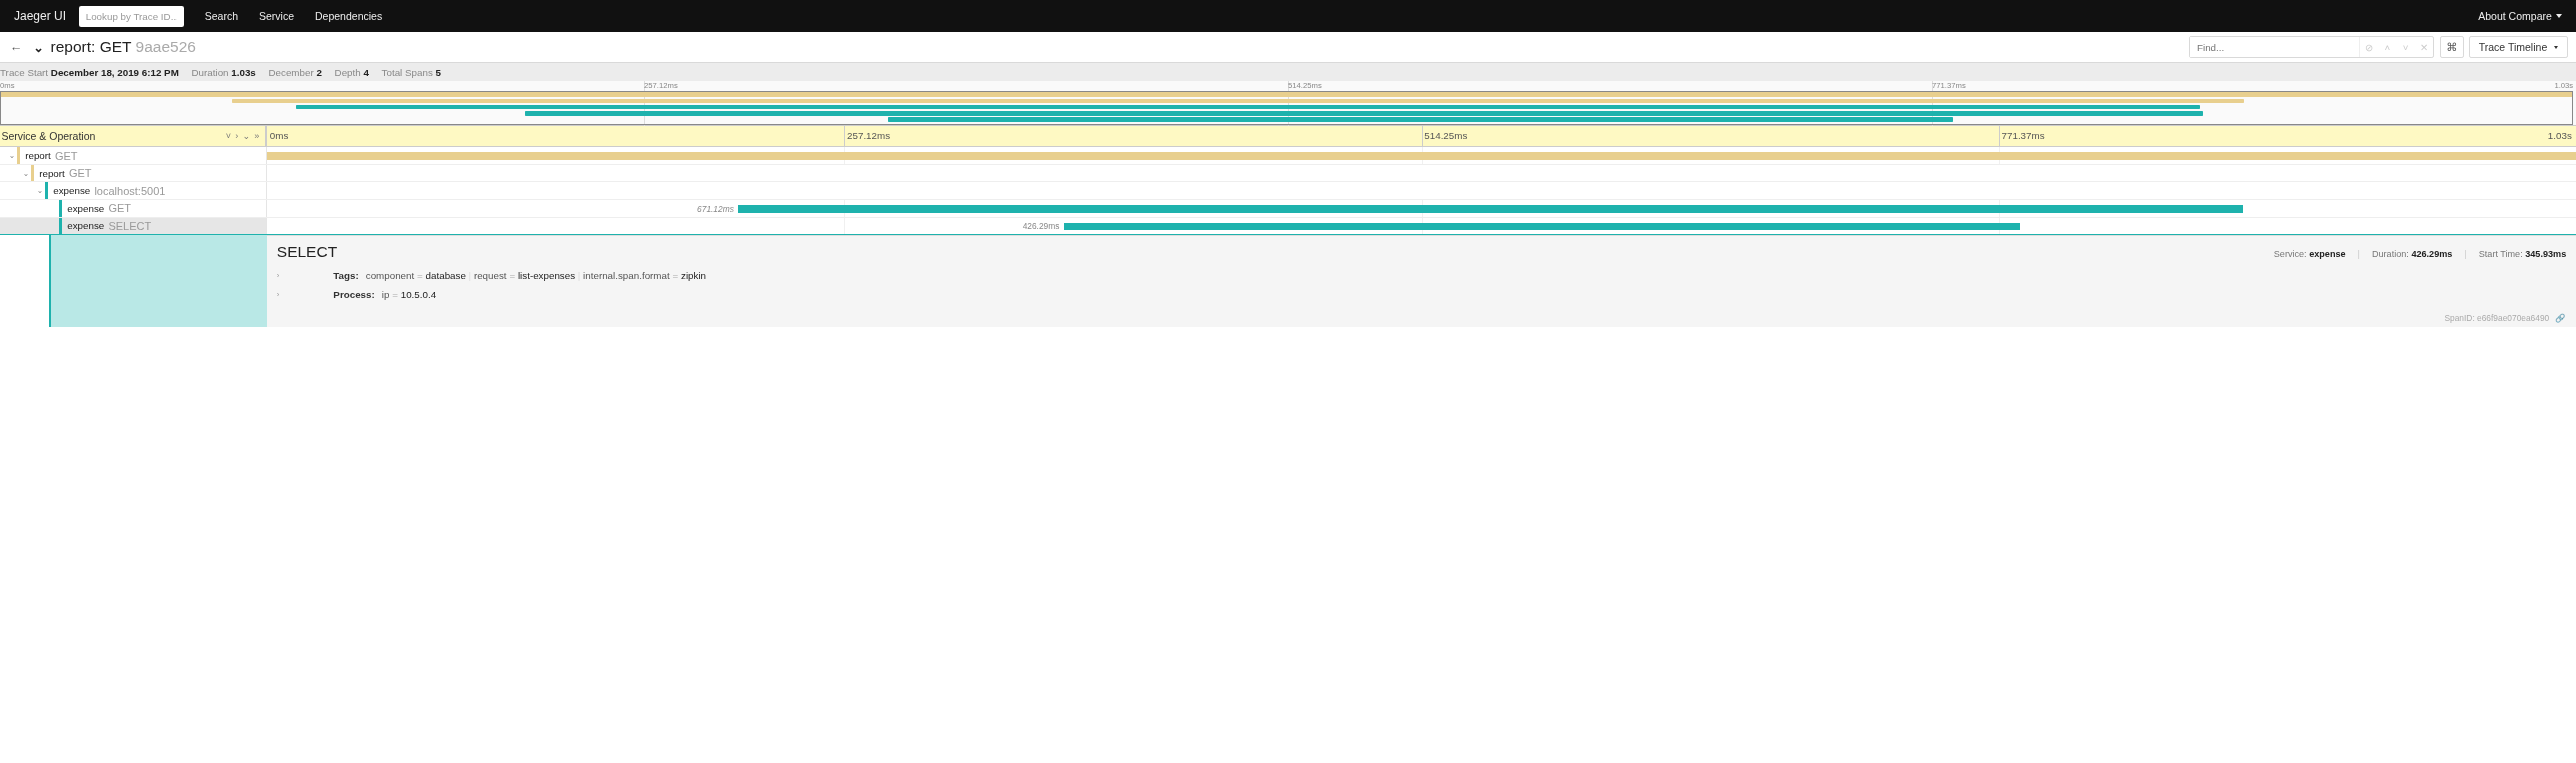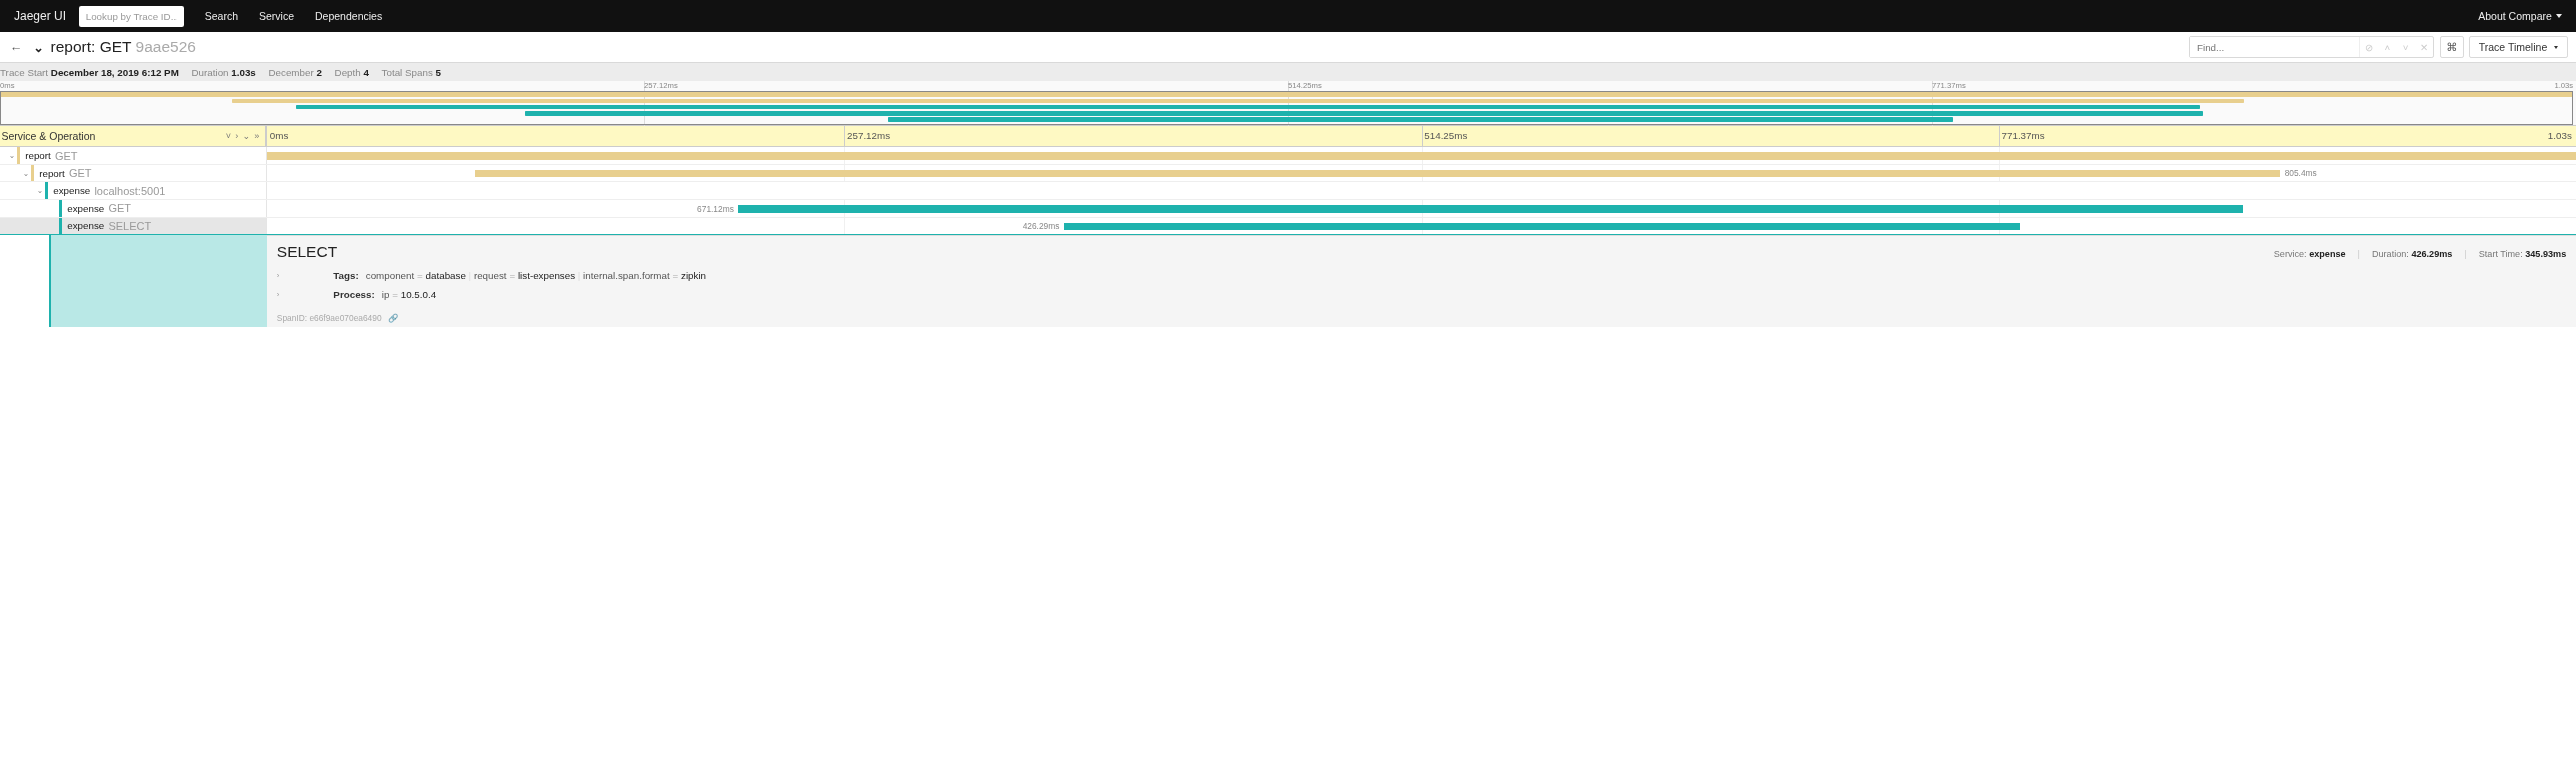--- a/index.html
+++ b/index.html
@@ -85,21 +85,21 @@
   .detail .head .meta{font-size:9.1px;color:#777;display:flex;gap:12px;align-items:baseline;}
   .detail .head .meta b{color:#222;font-weight:600;}
   .detail .head .sep{color:#ccc;}
   .detail .tagrow{margin-top:8.4px;font-size:9.8px;color:#444;display:flex;align-items:center;gap:7px;}
   .detail .tagrow .caret{color:#999;font-size:7.7px;cursor:pointer;}
   .detail .tagrow .lbl{font-weight:700;color:#333;margin-left:47px;}
   .detail .tagrow .kv .k{color:#555;}
   .detail .tagrow .kv .eq{color:#aaa;padding:0 2.8px;}
   .detail .tagrow .kv .v{color:#222;}
   .detail .tagrow .sep{color:#ddd;}
-  .detail .foot{margin-top:12.7px;font-size:8.4px;color:#aaa;}
+  .detail .foot{margin-top:12.7px;text-align:right;font-size:8.4px;color:#aaa;}
   .detail .foot .linkicon{margin-left:4.2px;cursor:pointer;}
 </style>
 </head>
 <body>
 
 <div class="topnav">
   <span class="brand">Jaeger UI</span>
   <input class="lookup" placeholder="Lookup by Trace ID..." style="">
   <div class="navlinks">
     <span>Search</span>
@@ -205,27 +205,20 @@
       </div>
     </div>
     <div class="spanrow">
       <div class="left">
         <span class="indent" style="width:21px"></span>
         <span class="tog">⌄</span>
         <span class="cbar c-tan"></span>
         <span class="svc">report</span>
         <span class="op">GET</span>
       </div>
-      <div class="right">
-        <div class="vline" style="left: 25%;"></div>
-        <div class="vline" style="left: 50%;"></div>
-        <div class="vline" style="left: 75%;"></div>
-        <div class="bar c-tan" style="left: 9%; width: 78.2%;"></div>
-        <div class="dur" style="left: calc(87.2% + 4.2px);">805.4ms</div>
-      </div>
     </div>
     <div class="spanrow">
       <div class="left">
         <span class="indent" style="width:35px"></span>
         <span class="tog">⌄</span>
         <span class="cbar c-teal"></span>
         <span class="svc">expense</span>
         <span class="op">localhost:5001</span>
       </div>
     </div>
@@ -235,21 +228,21 @@
         <span class="tog"></span>
         <span class="cbar c-teal"></span>
         <span class="svc">expense</span>
         <span class="op">GET</span>
       </div>
       <div class="right">
         <div class="vline" style="left: 25%;"></div>
         <div class="vline" style="left: 50%;"></div>
         <div class="vline" style="left: 75%;"></div>
         <div class="bar c-teal" style="left: 20.4%; width: 65.2%;"></div>
-        <div class="dur" style="right: calc(79.6% + 4.2px);">671.12ms</div>
+        <div class="dur" style="right: calc(79.6% + 4.2px); font-style: italic;">671.12ms</div>
       </div>
     </div>
     <div class="spanrow selected selected-row">
       <div class="left">
         <span class="indent" style="width:49px"></span>
         <span class="tog"></span>
         <span class="cbar c-teal"></span>
         <span class="svc">expense</span>
         <span class="op">SELECT</span>
       </div>

